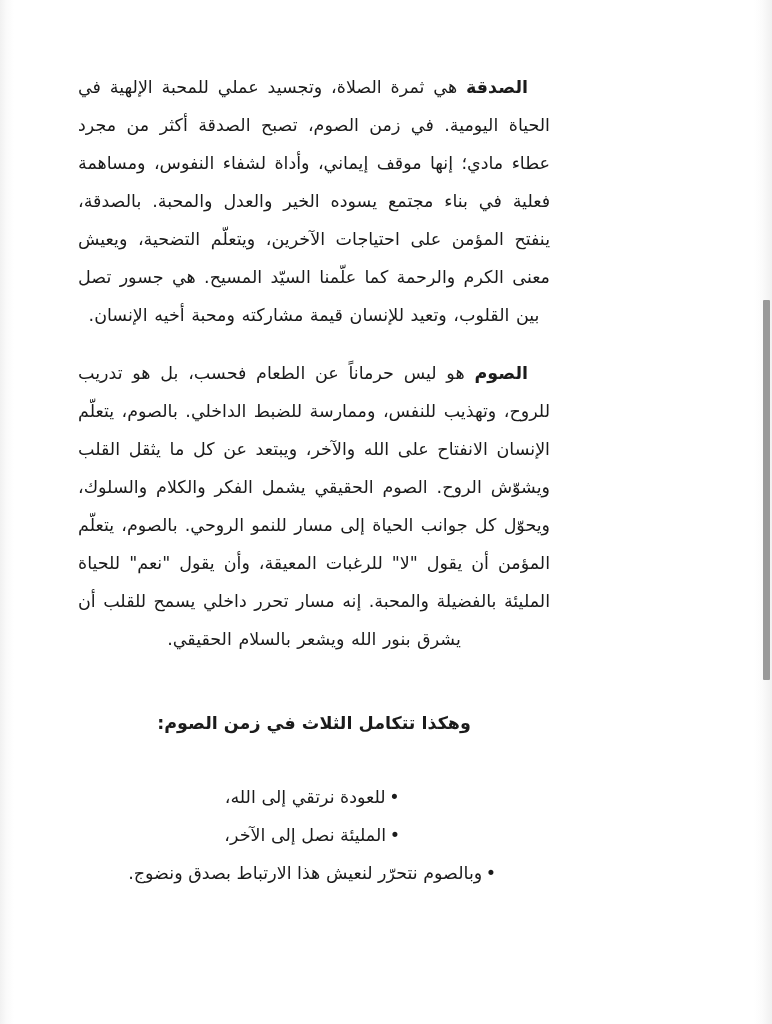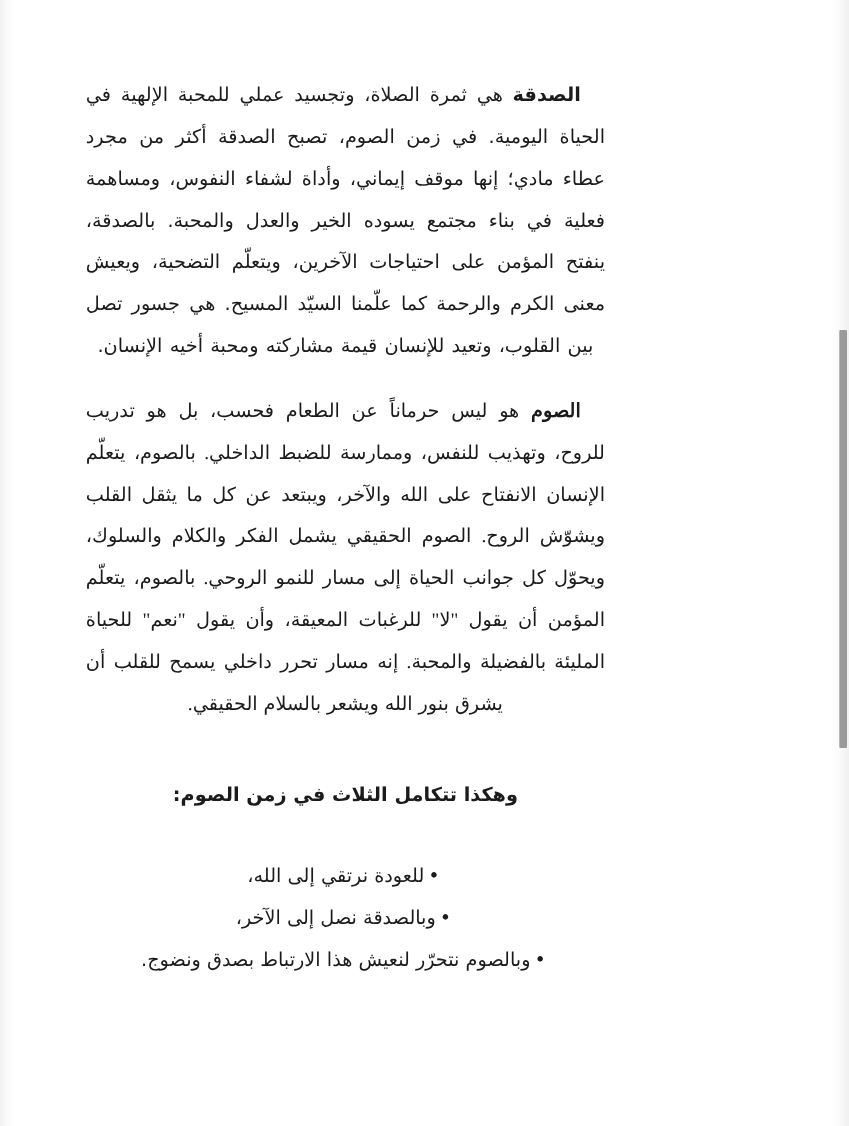--- a/index.html
+++ b/index.html
@@ -59,21 +59,21 @@
     margin: 0 0 0 0;
     font-size: 17.5px;
     line-height: 38px;
     color: #1b1b1b;
     text-align: justify;
     text-align-last: center;
     text-indent: 22px;
     letter-spacing: 0;
     word-spacing: 1px;
   }
-  .para.p2 { margin-top: 20px; font-family: Liberation Serif, serif; }
+  .para.p2 { margin-top: 20px; }
   .para.p-final { margin-top: 0; }
 
   .lead {
     font-weight: bold;
   }
 
   .intro-line {
     margin: 0;
     font-size: 17.5px;
     line-height: 38px;
@@ -131,21 +131,21 @@
     <p class="para p2"><span class="lead">الصوم</span><span> هو ليس حرماناً عن الطعام فحسب، بل هو تدريب للروح، وتهذيب للنفس، وممارسة للضبط الداخلي. بالصوم، يتعلّم الإنسان الانفتاح على الله والآخر، ويبتعد عن كل ما يثقل القلب ويشوّش الروح. الصوم الحقيقي يشمل الفكر والكلام والسلوك، ويحوّل كل جوانب الحياة إلى مسار للنمو الروحي. بالصوم، يتعلّم المؤمن أن يقول "لا" للرغبات المعيقة، وأن يقول "نعم" للحياة المليئة بالفضيلة والمحبة. إنه مسار تحرر داخلي يسمح للقلب أن يشرق بنور الله ويشعر بالسلام الحقيقي.</span></p>
 
     <div class="spacer-before-intro"></div>
 
     <p class="intro-line">وهكذا تتكامل الثلاث في زمن الصوم:</p>
 
     <div class="spacer-before-list"></div>
 
     <ul class="points">
       <li><span class="bullet-dot">•</span><span class="bullet-text">للعودة نرتقي إلى الله،</span></li>
-      <li><span class="bullet-dot">•</span><span class="bullet-text">وبالصدقة نصل إلى الآخر،</span></li>
+      <li><span class="bullet-dot">•</span><span class="bullet-text">المليئة نصل إلى الآخر،</span></li>
       <li><span class="bullet-dot">•</span><span class="bullet-text">وبالصوم نتحرّر لنعيش هذا الارتباط بصدق ونضوج.</span></li>
     </ul>
 
     <div class="spacer-after-list"></div>
 
 
   </div>
 </div>
 
 </body></html>

